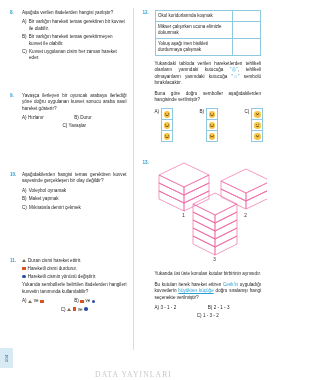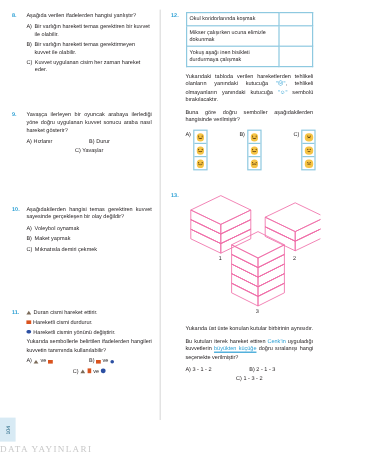--- a/index.html
+++ b/index.html
@@ -189,20 +189,21 @@
   }
   .pagetab span{
     font-size:4.4px;
     color:#2b6b87;
     transform:rotate(-90deg);
     white-space:nowrap;
   }
   .brand{
     position:absolute;
     left:0;right:0;bottom:1px;
+    text-align:center;
     font-family:"Liberation Serif", serif;
     font-size:7.6px;
     letter-spacing:1.1px;
     color:#c9c9c9;
   }
 </style>
 </head>
 <body>
 
 <div class="page">

